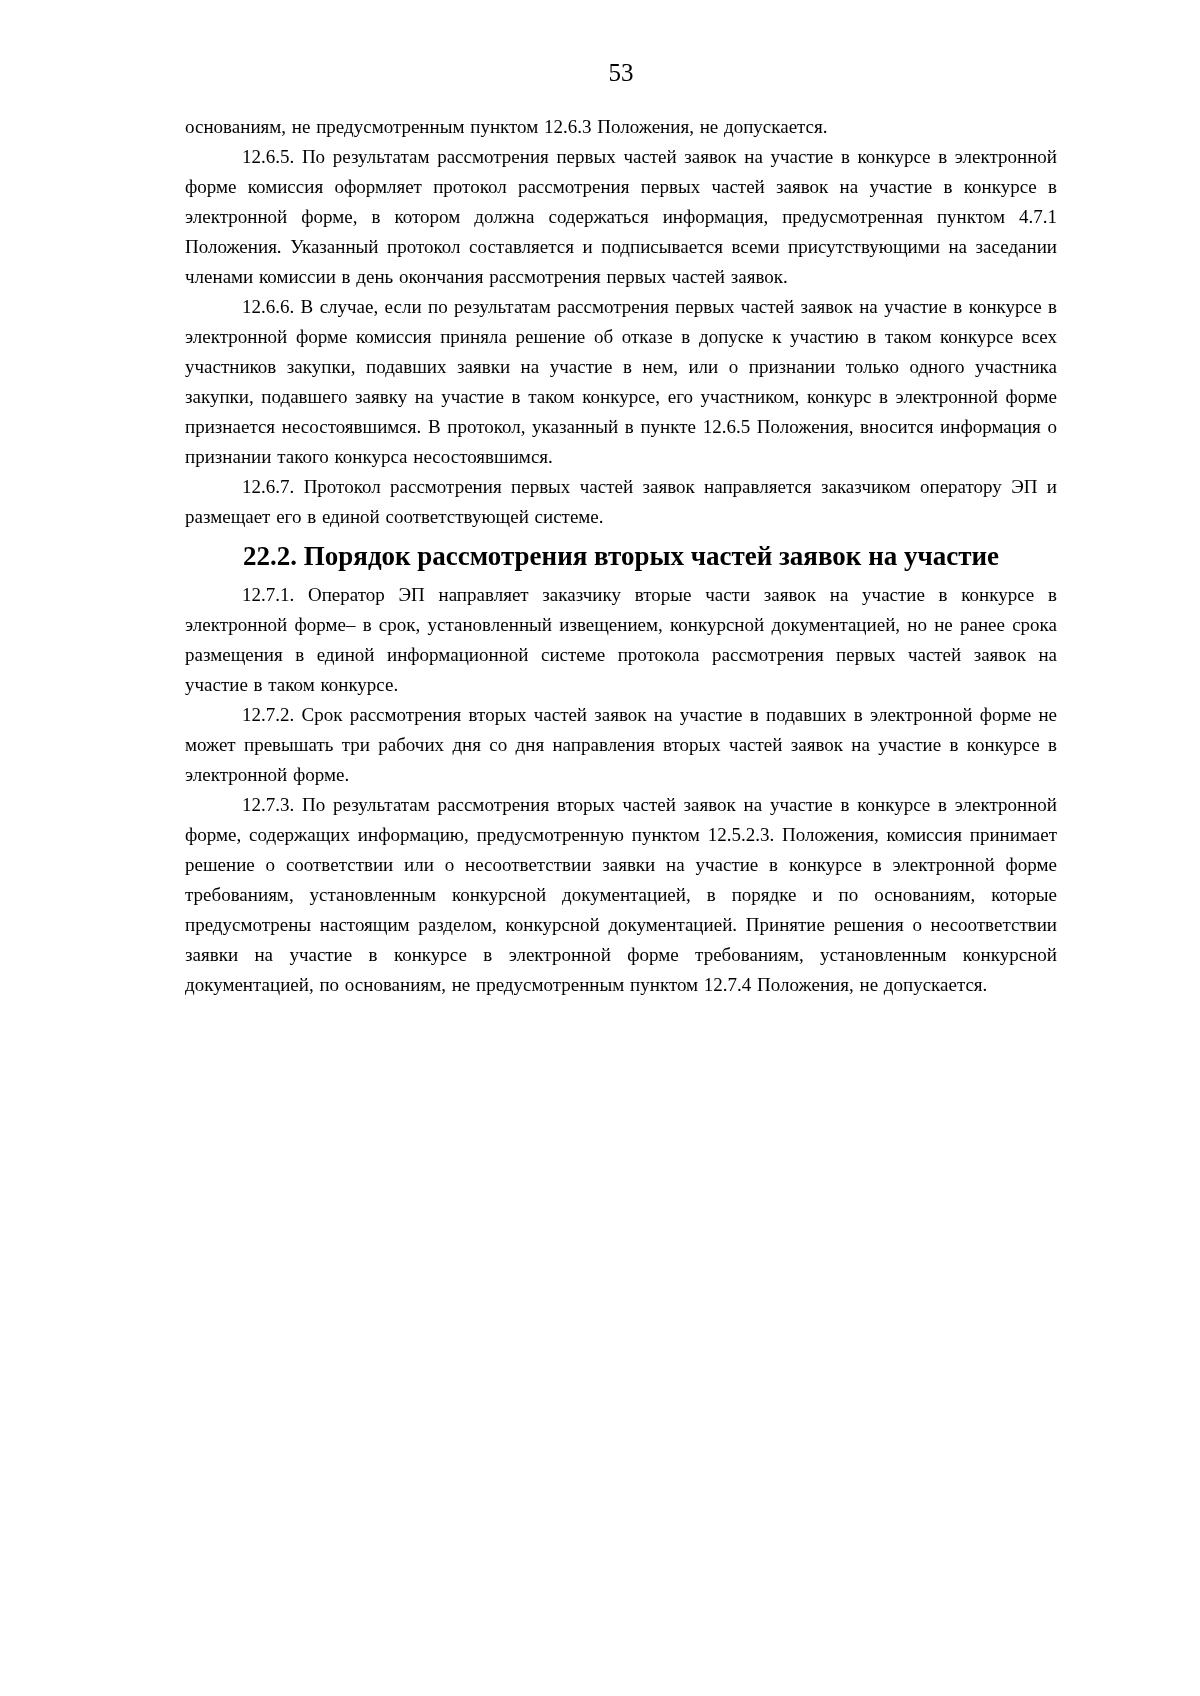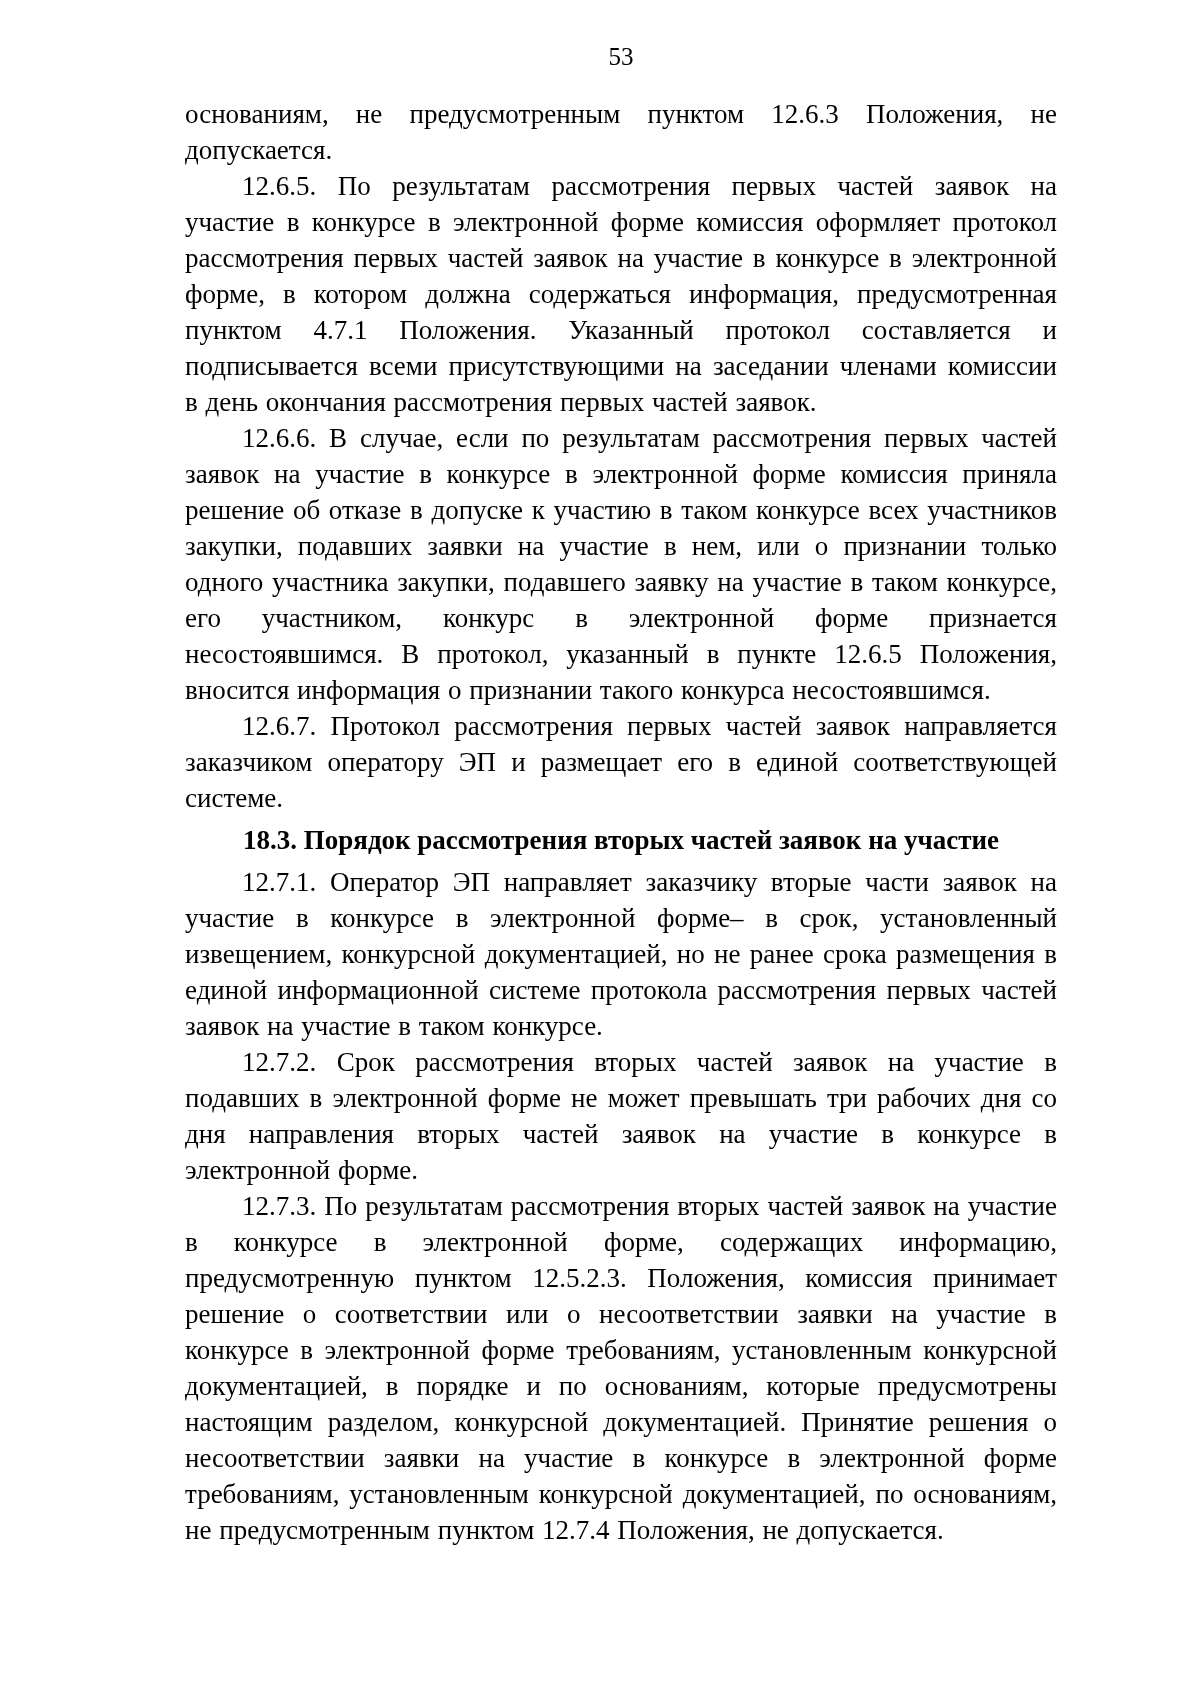--- a/index.html
+++ b/index.html
@@ -12,31 +12,31 @@
     width: 1200px;
     height: 1696px;
     background: #ffffff;
     color: #000000;
     font-family: "Liberation Serif", "DejaVu Serif", serif;
     overflow: hidden;
   }
   .content {
     margin-left: 185px;
     margin-right: 143px;
-    padding-top: 42px;
+    padding-top: 58px;
   }
   .page-number {
     text-align: center;
     font-size: 25px;
     line-height: 30px;
     margin-bottom: 24px;
   }
   p.body {
-    font-size: 27px;
-    line-height: 36px;
+    font-size: 19px;
+    line-height: 30px;
     text-align: justify;
     text-indent: 57px;
     margin: 0;
     word-spacing: 1px;
   }
   p.body.no-indent {
     text-indent: 0;
   }
   h2.heading {
     font-size: 27px;
@@ -56,21 +56,21 @@
 
     <p class="body no-indent">основаниям, не предусмотренным пунктом 12.6.3 Положения, не допускается.</p>
 
     <p class="body">12.6.5. По результатам рассмотрения первых частей заявок на участие в конкурсе в электронной форме комиссия оформляет протокол рассмотрения первых частей заявок на участие в конкурсе в электронной форме, в котором должна содержаться информация, предусмотренная пунктом 4.7.1 Положения. Указанный протокол составляется и подписывается всеми присутствующими на заседании членами комиссии в день окончания рассмотрения первых частей заявок.</p>
 
     <p class="body">12.6.6. В случае, если по результатам рассмотрения первых частей заявок на участие в конкурсе в электронной форме комиссия приняла решение об отказе в допуске к участию в таком конкурсе всех участников закупки, подавших заявки на участие в нем, или о признании только одного участника закупки, подавшего заявку на участие в таком конкурсе, его участником, конкурс в электронной форме признается несостоявшимся. В протокол, указанный в пункте 12.6.5 Положения, вносится информация о признании такого конкурса несостоявшимся.</p>
 
     <p class="body">12.6.7. Протокол рассмотрения первых частей заявок направляется заказчиком оператору ЭП и размещает его в единой соответствующей системе.</p>
 
     <h2 class="heading">
-      <span>18.3. Порядок рассмотрения вторых частей заявок на участие</span><br>
+      <span>22.2. Порядок рассмотрения вторых частей заявок на участие</span><br>
     </h2>
 
     <p class="body">12.7.1. Оператор ЭП направляет заказчику вторые части заявок на участие в конкурсе в электронной форме– в срок, установленный извещением, конкурсной документацией, но не ранее срока размещения в единой информационной системе протокола рассмотрения первых частей заявок на участие в таком конкурсе.</p>
 
     <p class="body">12.7.2. Срок рассмотрения вторых частей заявок на участие в подавших в электронной форме не может превышать три рабочих дня со дня направления вторых частей заявок на участие в конкурсе в электронной форме.</p>
 
     <p class="body">12.7.3. По результатам рассмотрения вторых частей заявок на участие в конкурсе в электронной форме, содержащих информацию, предусмотренную пунктом 12.5.2.3. Положения, комиссия принимает решение о соответствии или о несоответствии заявки на участие в конкурсе в электронной форме требованиям, установленным конкурсной документацией, в порядке и по основаниям, которые предусмотрены настоящим разделом, конкурсной документацией. Принятие решения о несоответствии заявки на участие в конкурсе в электронной форме требованиям, установленным конкурсной документацией, по основаниям, не предусмотренным пунктом 12.7.4 Положения, не допускается.</p>
 
 
   </div>

